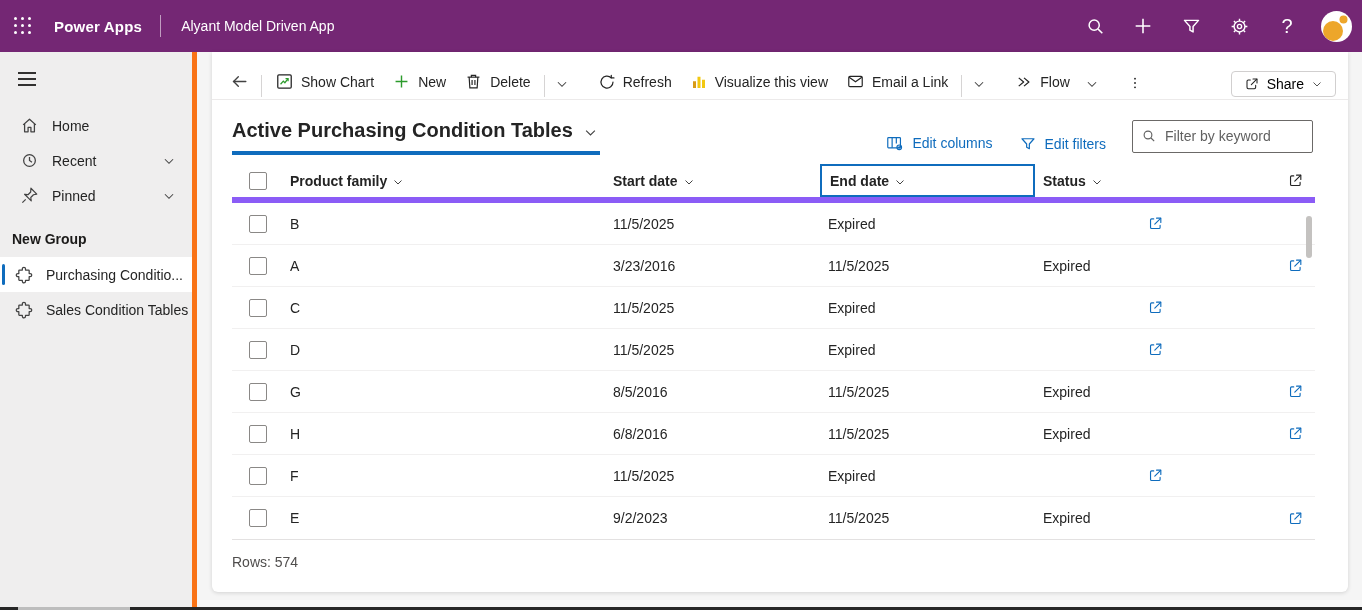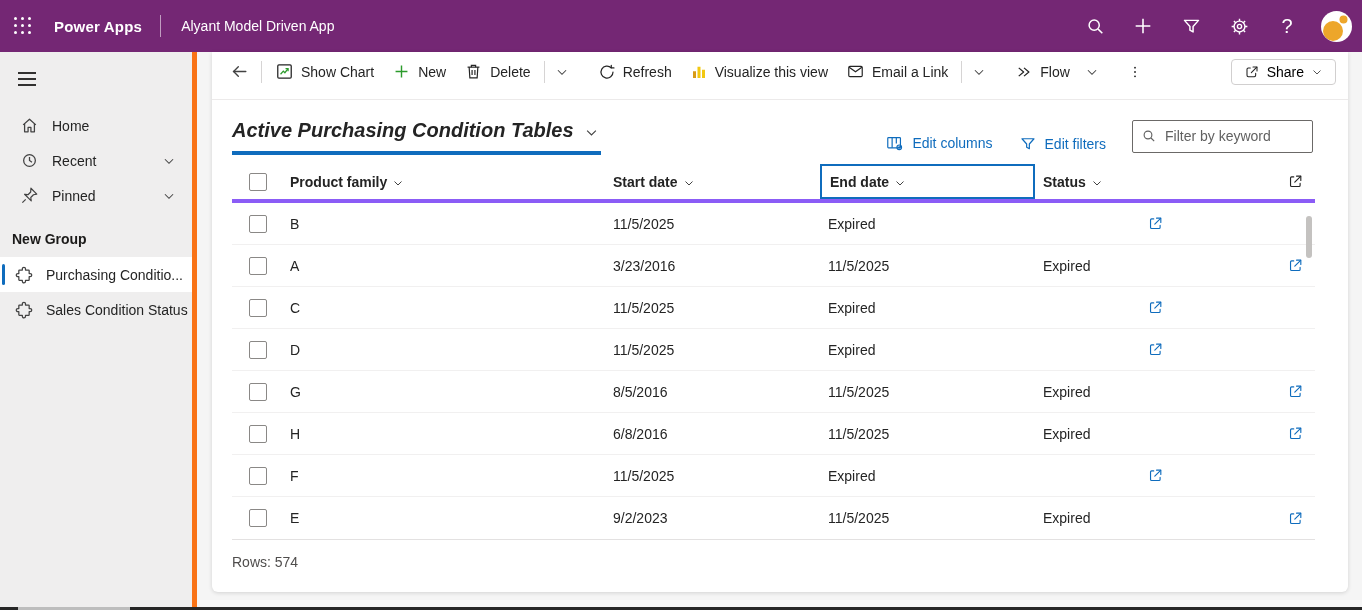--- a/index.html
+++ b/index.html
@@ -36,49 +36,49 @@
   .nav-item.selected::before { content:""; position:absolute; left:2px; top:7px; bottom:7px;
     width:3px; border-radius:2px; background:#0f6cbd; }
   .nav-item .puz { margin-left:-6px; }
 
   
   .content { position:absolute; left:197px; top:52px; width:1165px; height:558px; background:#f5f5f5; }
   .card { position:absolute; left:15px; top:0; width:1136px; height:540px; background:#fff;
     border-radius:0 0 6px 6px; box-shadow:0 1px 4px rgba(0,0,0,.14); }
 
   
-  .cmdbar { height:48px; display:flex; align-items:center; padding:0 12px 8px 10px;
+  .cmdbar { height:48px; display:flex; align-items:flex-end; padding:0 12px 2px 10px;
     border-bottom:1px solid #eceaea; font-size:14px; }
   .cmd { display:flex; align-items:center; gap:7px; padding:6px 9px; border-radius:4px;
     cursor:pointer; white-space:nowrap; color:#242424; }
   .cmd .cicon { color:#242424; }
   .cmd-divider { width:1px; height:22px; background:#d6d4d4; margin:0 4px; }
   .cmd-chev { color:#424242; padding:6px 6px; cursor:pointer; }
   .share-btn { margin-left:auto; display:flex; align-items:center; gap:7px;
     border:1px solid #d1cfcf; border-radius:4px; padding:4px 12px; font-size:14px;
     background:#fff; cursor:pointer; }
 
   
   .viewbar { display:flex; align-items:center; padding:14px 35px 0 20px; height:58px; }
   .view-title-wrap { display:inline-flex; align-items:center; gap:10px; cursor:pointer;
-    border-bottom:4px solid #0f6cbd; padding:2px 2px 9px 0;font-style:italic; }
+    border-bottom:4px solid #0f6cbd; padding:2px 2px 9px 0; }
   .view-title { font-size:20px; font-weight:700; color:#242424; white-space:nowrap; }
   .viewbar-right { margin-left:auto; display:flex; align-items:flex-end; gap:26px; }
   .blue-cmd { display:flex; align-items:center; gap:8px; color:#0f6cbd; font-size:14px; cursor:pointer; }
   .filter-box { display:flex; align-items:center; gap:8px; width:181px; height:33px;
     border:1px solid #6b6967; border-radius:2px; background:#fff; padding:0 8px; color:#616161; }
   .filter-box input { border:none; outline:none; width:100%; font-size:14px;
     font-family:"Liberation Sans", sans-serif; color:#242424; }
   .filter-box input::placeholder { color:#616161; }
 
   
   .grid { margin:6px 33px 0 20px; }
   .trow { display:grid; grid-template-columns:50px 323px 215px 215px 1fr 40px;
     align-items:center; height:42px; border-bottom:1px solid #f1f0f0; font-size:14px; }
-  .trow.thead { height:39px; border-bottom:4px solid #8b5cf6; font-weight:700; }
+  .trow.thead { height:39px; border-bottom:6px solid #8b5cf6; font-weight:700; }
   .cell { padding-left:8px; display:flex; align-items:center; gap:5px; min-width:0; }
   .hcell { cursor:pointer; height:100%; }
   .hcell .chev { color:#424242; margin-top:2px; }
   .hcell.end-selected { border:2px solid #0f6cbd; }
   .chk { width:18px; height:18px; border:1px solid #8a8886; border-radius:2px;
     margin-left:9px; cursor:pointer; background:#fff; }
   .popout { color:#0f6cbd; cursor:pointer; justify-content:center; padding-left:0; }
   .thead .popout { color:#242424; }
   .footer-row { margin:0 33px 0 20px; border-top:1px solid #e3e1e1; padding:14px 0 0 0;
     font-size:14px; color:#4f4d4c; }
@@ -201,21 +201,21 @@
     </span>
     <span>Purchasing Conditio...</span>
   </div>
 
   <div class="nav-item">
     <span class="icn puz">
       <svg width="20" height="20" viewBox="0 0 24 24" fill="none" stroke="currentColor" stroke-width="1.5" stroke-linejoin="round">
           <path d="M10 4.6a1.9 1.9 0 013.8 0V6h3.7a.7.7 0 01.7.7v3.5h1.2a1.9 1.9 0 010 3.8h-1.2v3.7a.7.7 0 01-.7.7h-3.7v1.2a1.9 1.9 0 01-3.8 0v-1.2H6.5a.7.7 0 01-.7-.7V14H4.6a1.9 1.9 0 010-3.8h1.2V6.7a.7.7 0 01.7-.7H10z"></path>
         </svg>
     </span>
-    <span>Sales Condition Status</span>
+    <span>Sales Condition Tables</span>
   </div>
 
 </div>
 
 <div class="content">
   <div class="card">
 
     <div class="cmdbar">
       <div class="cmd" style="padding:6px 8px;">
         <svg width="19" height="19" viewBox="0 0 24 24" fill="none" stroke="#424242" stroke-width="1.7" stroke-linecap="round">

